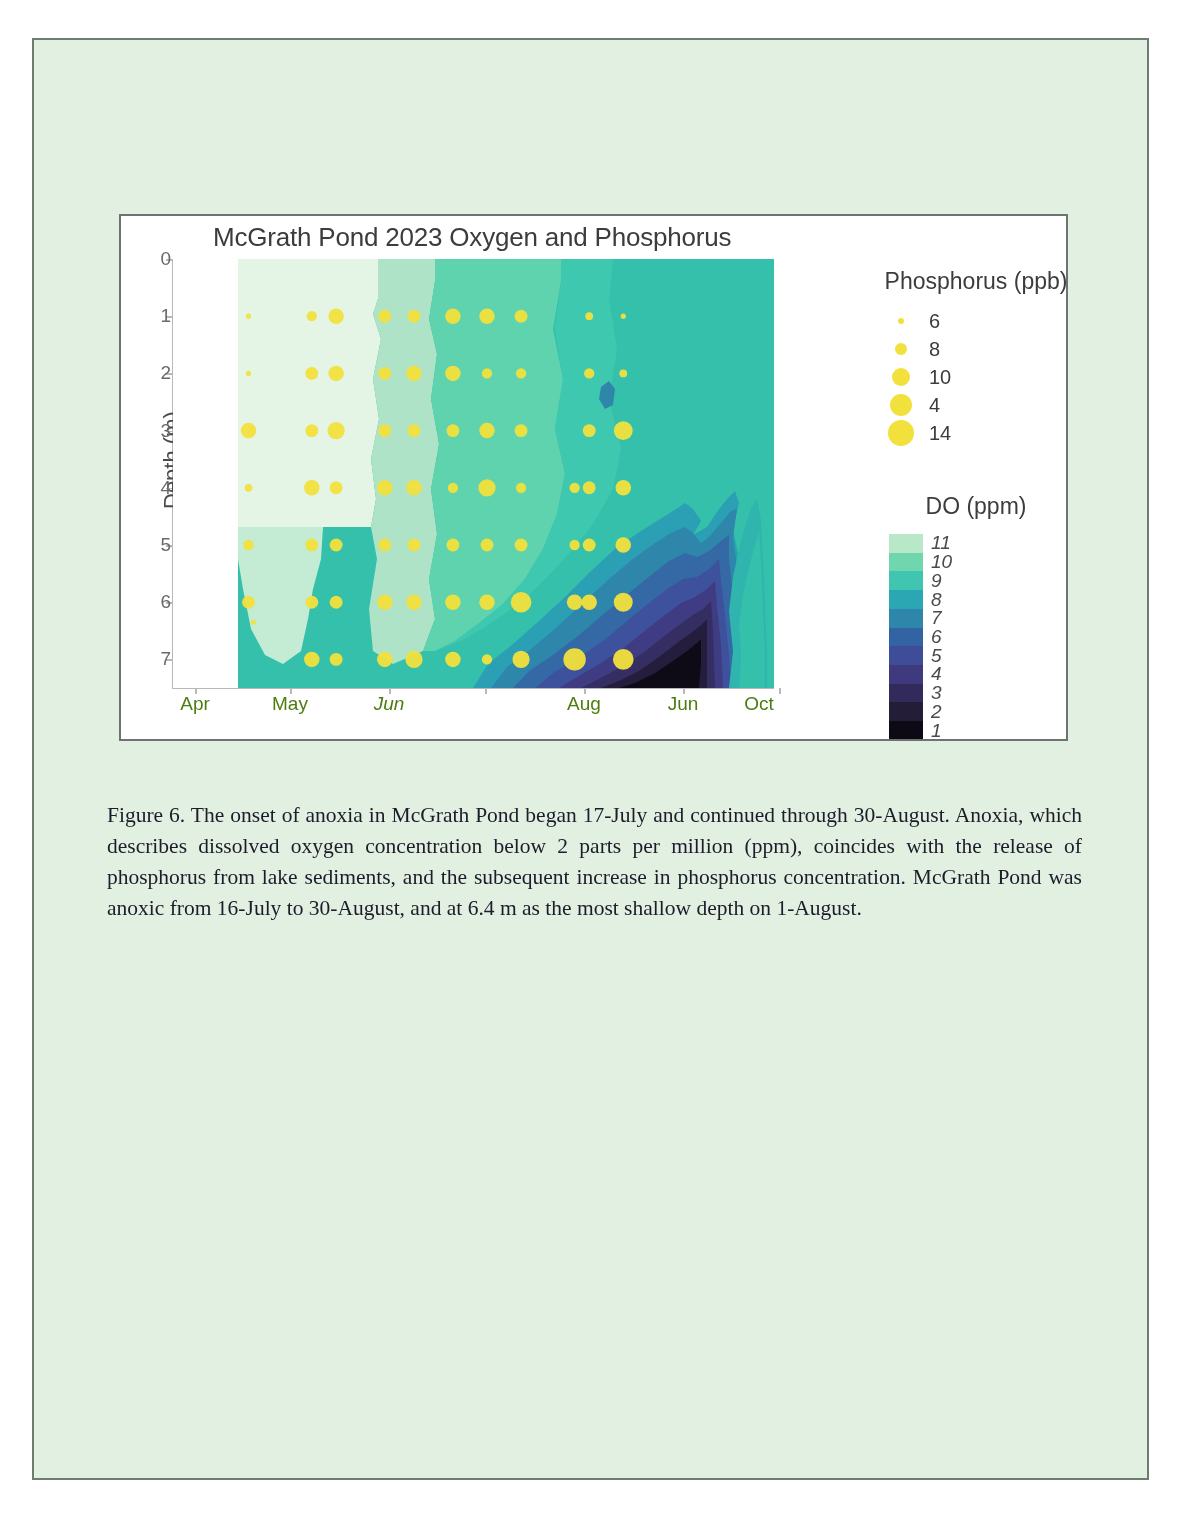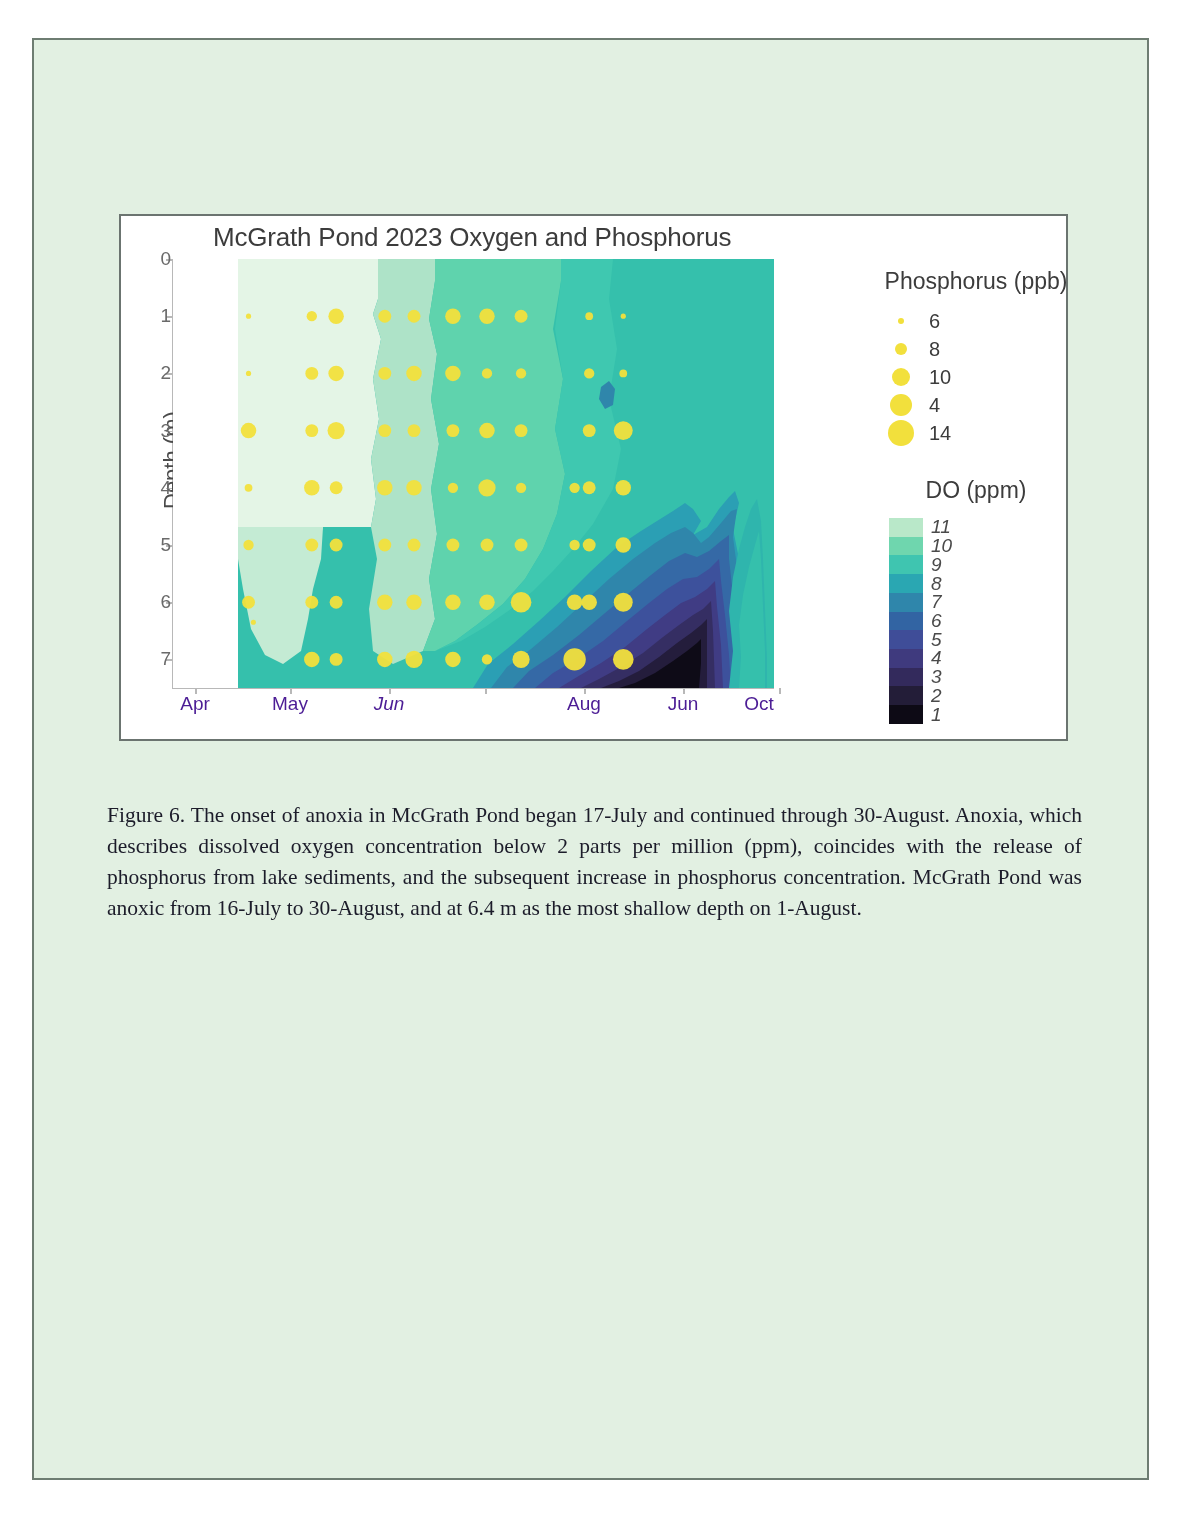--- a/index.html
+++ b/index.html
@@ -60,21 +60,21 @@
     transform:translateY(-50%);
     white-space:nowrap;
   }
   .ytick-mark{
     position:absolute;left:-7px;width:6px;height:1.5px;background:#b8b8b8;
   }
   .xtick-lbl{
     position:absolute;
     top:434px;
     font-family:"Liberation Sans", sans-serif;
-    font-size:19px;color:#4c1d95;
+    font-size:19px;color:#4d7c0f;
     transform:translateX(-50%);
     white-space:nowrap;
   }
   .xtick-mark{position:absolute;top:429px;width:1.5px;height:6px;background:#b8b8b8;}
   #ylabel{
     position:absolute;
     left:-14px; top:250px;
     transform:rotate(-90deg);
     transform-origin:0 0;
     font-family:"Liberation Sans", sans-serif;
@@ -100,21 +100,21 @@
     transform:translate(-50%,-50%);
     border-radius:50%;
     background:#f2e03c;
   }
   .p-lbl{
     position:absolute;left:48px;top:50%;
     transform:translateY(-50%);
     font-family:"Liberation Sans", sans-serif;
     font-size:20px;color:#3c3c3c;
   }
-  #do-legend{margin-top:30px;position:relative;}
+  #do-legend{margin-top:46px;position:relative;}
   #do-bar-wrap{position:relative;margin-top:14px;height:206px;font-style:italic;}
   #do-bar{
     position:absolute;left:8px;top:0;width:34px;height:206px;
   }
   .do-seg{width:100%;}
   .do-lbl{
     position:absolute;left:50px;
     font-family:"Liberation Sans", sans-serif;
     font-size:19px;color:#4a4a4a;
     transform:translateY(-50%);

